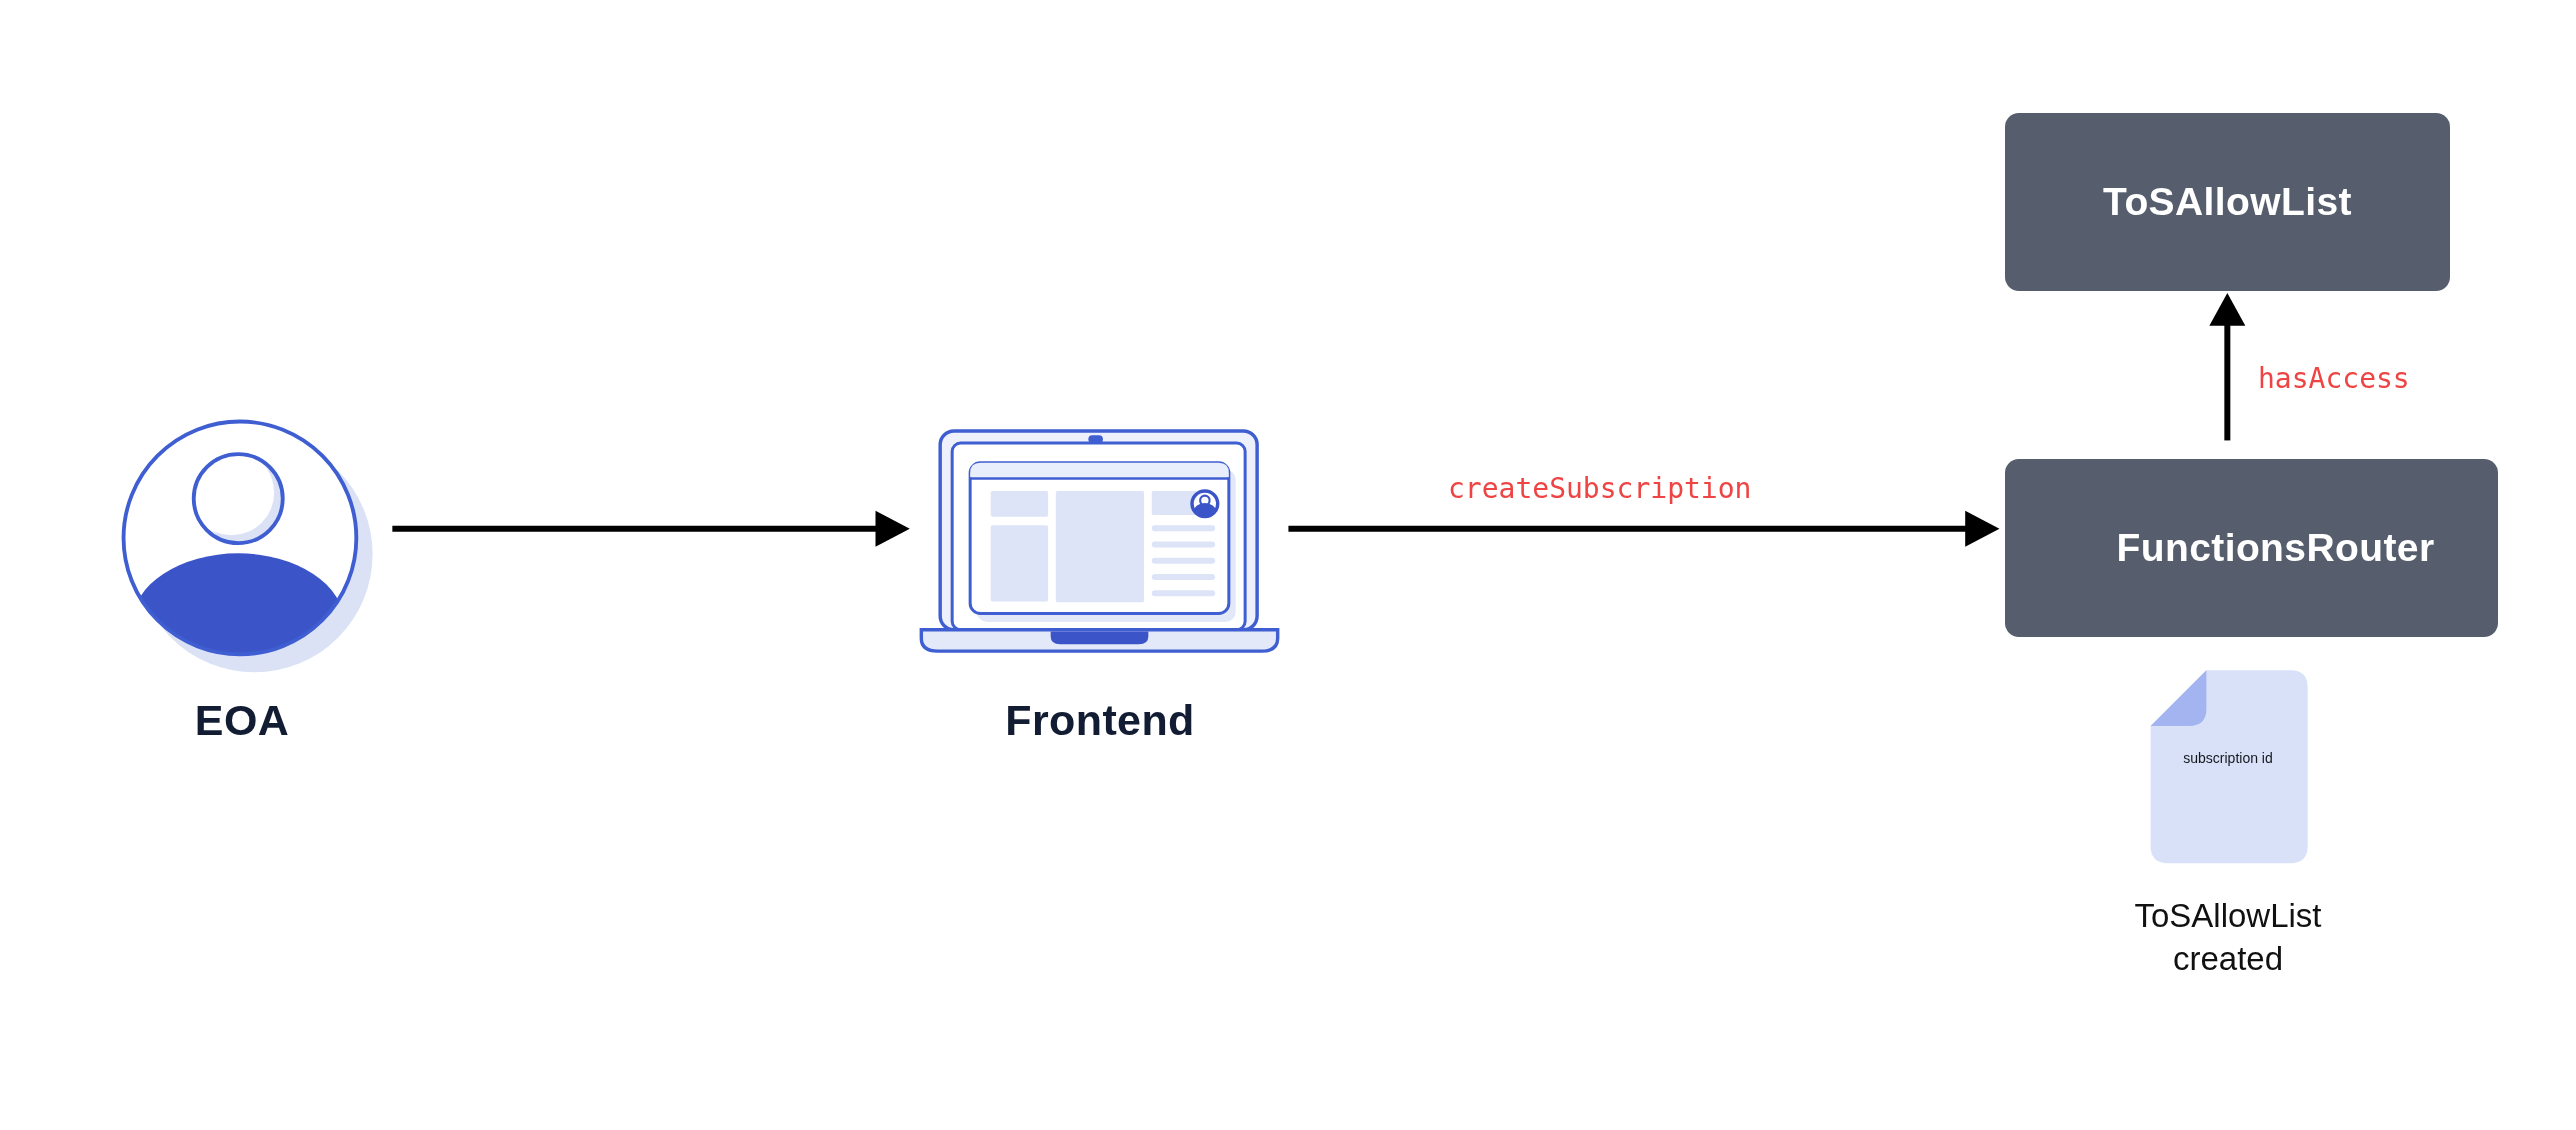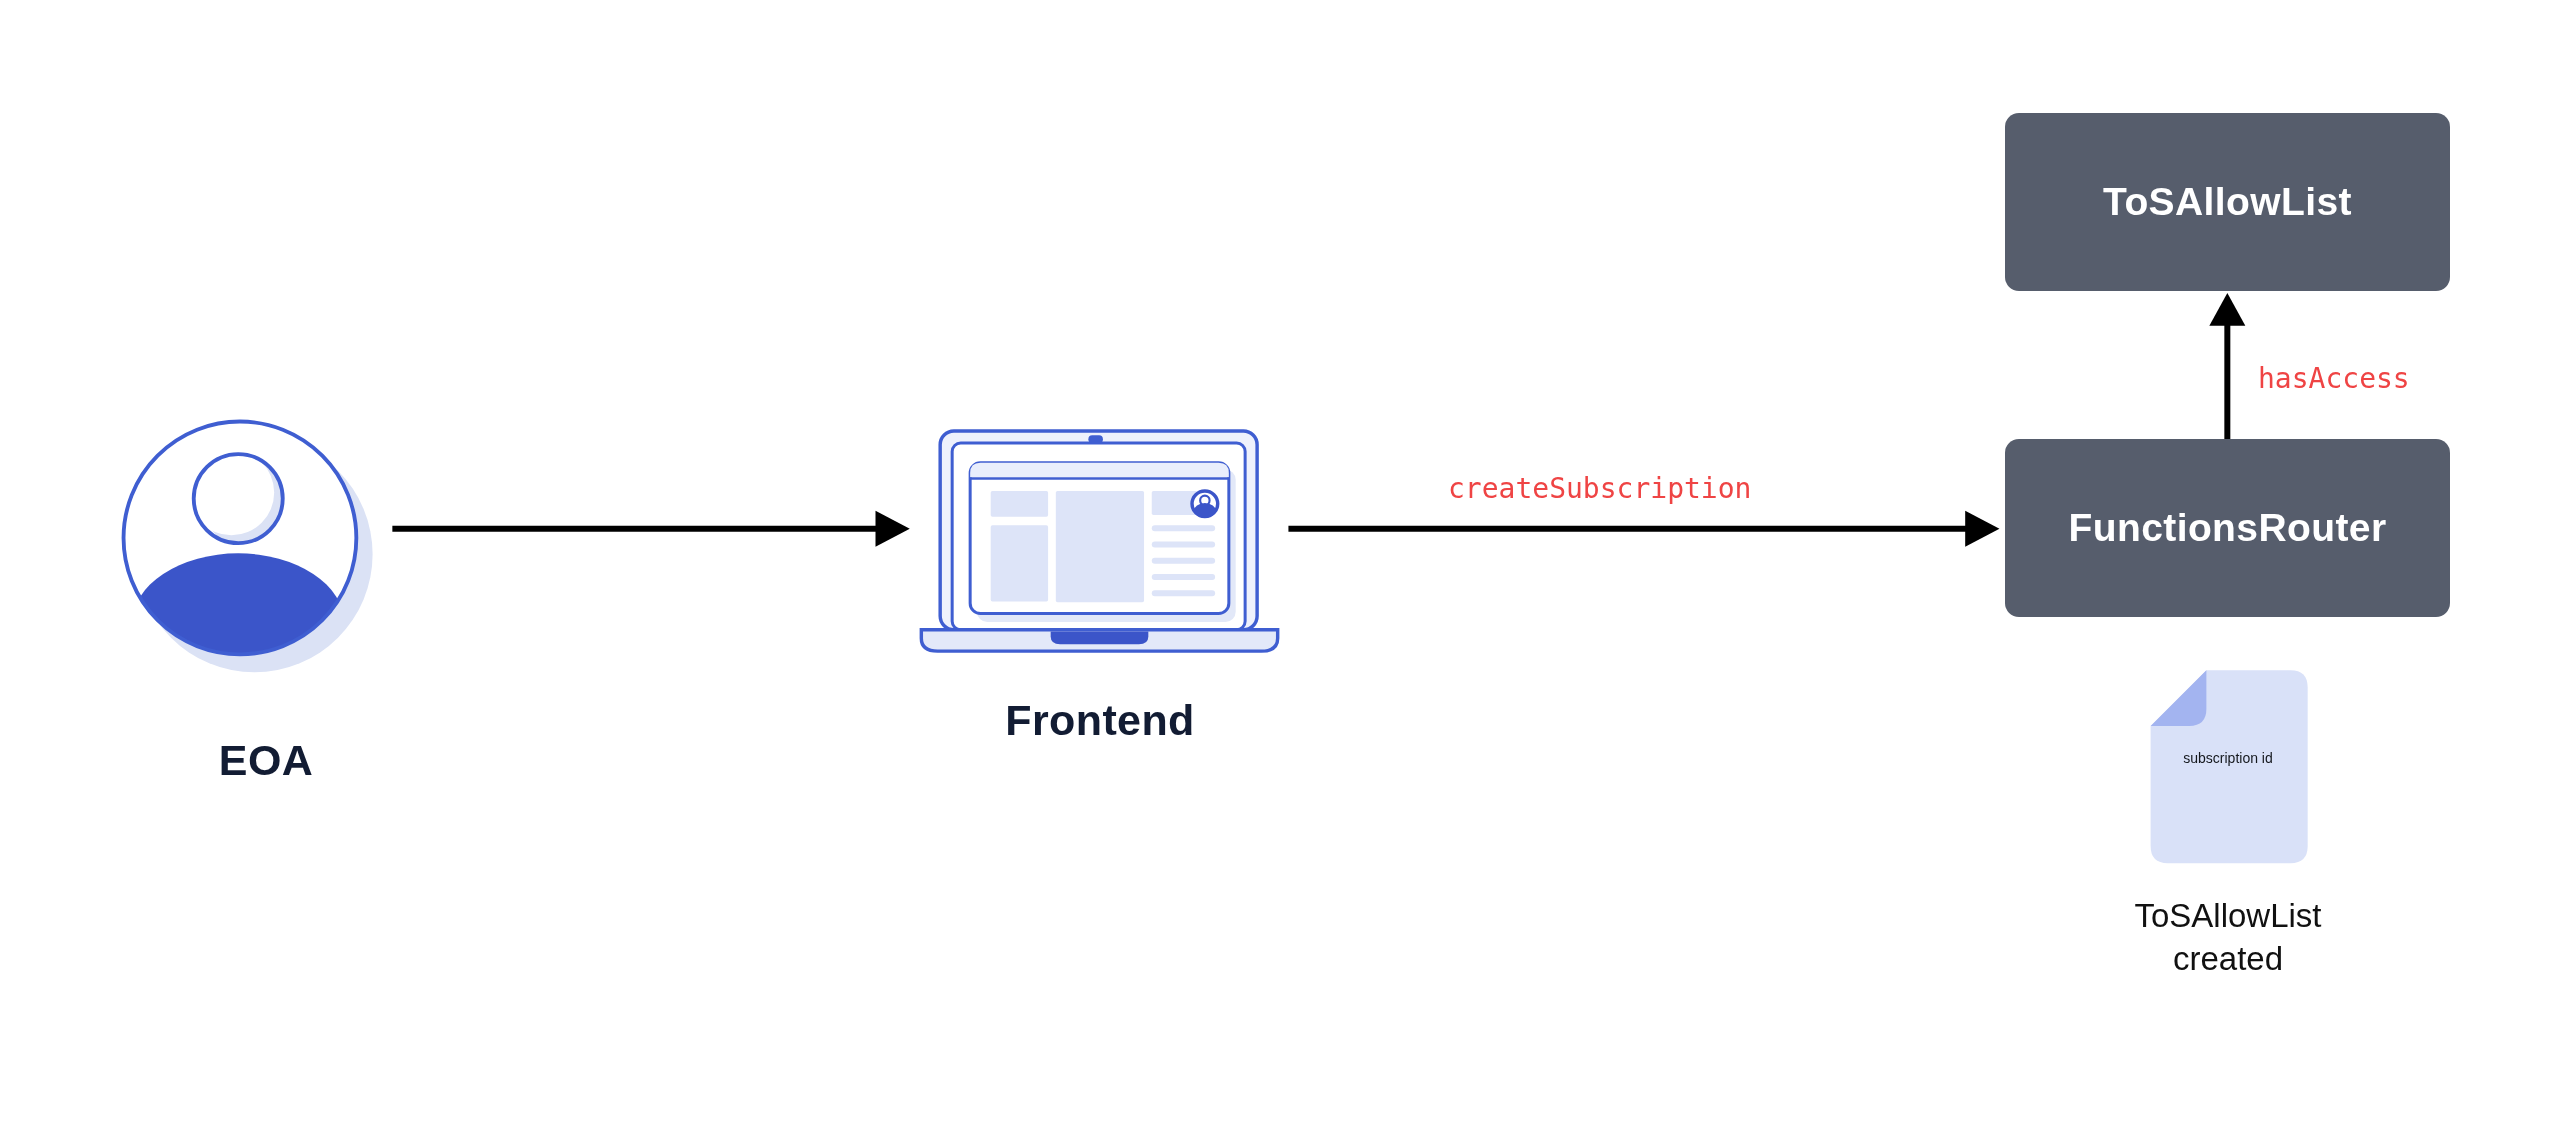--- a/index.html
+++ b/index.html
@@ -71,21 +71,21 @@
     </g>
     <circle cx="160" cy="160" r="136" fill="none" stroke="#3f5ed1" stroke-width="4.5"></circle>
 
     <g clip-path="url(#headClip)">
       <circle cx="158" cy="114" r="52" fill="#ffffff"></circle>
       <circle cx="170" cy="121" r="52" fill="#dbe2f5"></circle>
       <circle cx="150" cy="107" r="50" fill="#ffffff"></circle>
     </g>
     <circle cx="158" cy="114" r="52" fill="none" stroke="#3f5ed1" stroke-width="4.5"></circle>
   </svg>
-  <div class="icon-caption" style="left:242px;top:736px;margin-left:24px;">EOA</div>
+  <div class="icon-caption" style="left:242px;top:696px;">EOA</div>
 
   <svg class="abs" style="left:911px;top:425px;" width="377" height="233" viewBox="0 0 440 272">
 
     <rect x="34" y="7" width="370" height="232" rx="16" fill="#eef1fc" stroke="#3f5ed1" stroke-width="4"></rect>
     <rect x="48" y="21" width="342" height="218" rx="10" fill="#ffffff" stroke="#3f5ed1" stroke-width="3.5"></rect>
 
     <rect x="207" y="12" width="17" height="9" rx="4.5" fill="#3f5ed1"></rect>
 
     <rect x="77" y="52" width="302" height="178" rx="12" fill="#e2e8f8"></rect>
 
@@ -136,21 +136,21 @@
     </g>
   </svg>
 
   <div class="edge-label" style="left:1448px;top:472px;">createSubscription</div>
   <div class="edge-label" style="left:2258px;top:362px;">hasAccess</div>
 
   <div class="contract-box" style="left:2005px;top:113px;">
     <span class="box-label">ToSAllowList</span>
   </div>
 
-  <div class="contract-box" style="left:2005px;top:439px;">
+  <div class="contract-box" style="left:2005px;top:459px;padding-left:48px;">
     <span class="box-label">FunctionsRouter</span>
   </div>
 
   <svg class="abs" style="left:2142px;top:665px;" width="176" height="206" viewBox="0 0 205 240">
 
     <path d="M75,6 H173 Q193,6 193,26 V211 Q193,231 173,231 H30 Q10,231 10,211 V71 Z" fill="#d9e1f8"></path>
 
     <path d="M75,6 L10,71 H55 Q75,71 75,51 Z" fill="#a3b4f0"></path>
   </svg>
   <div class="doc-text">subscription id</div>

